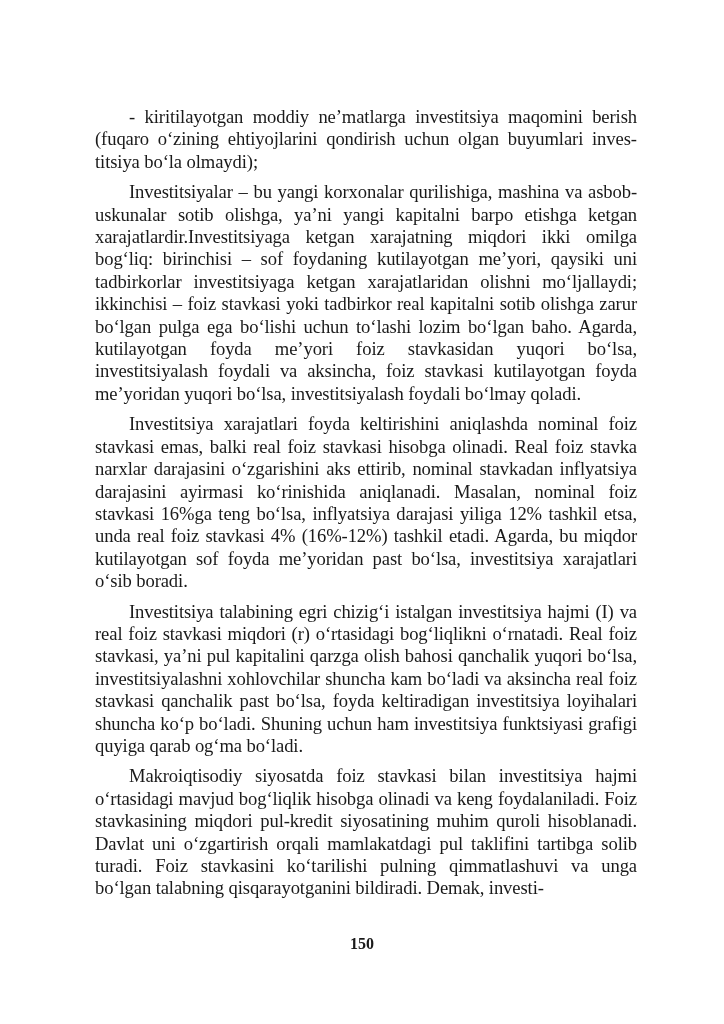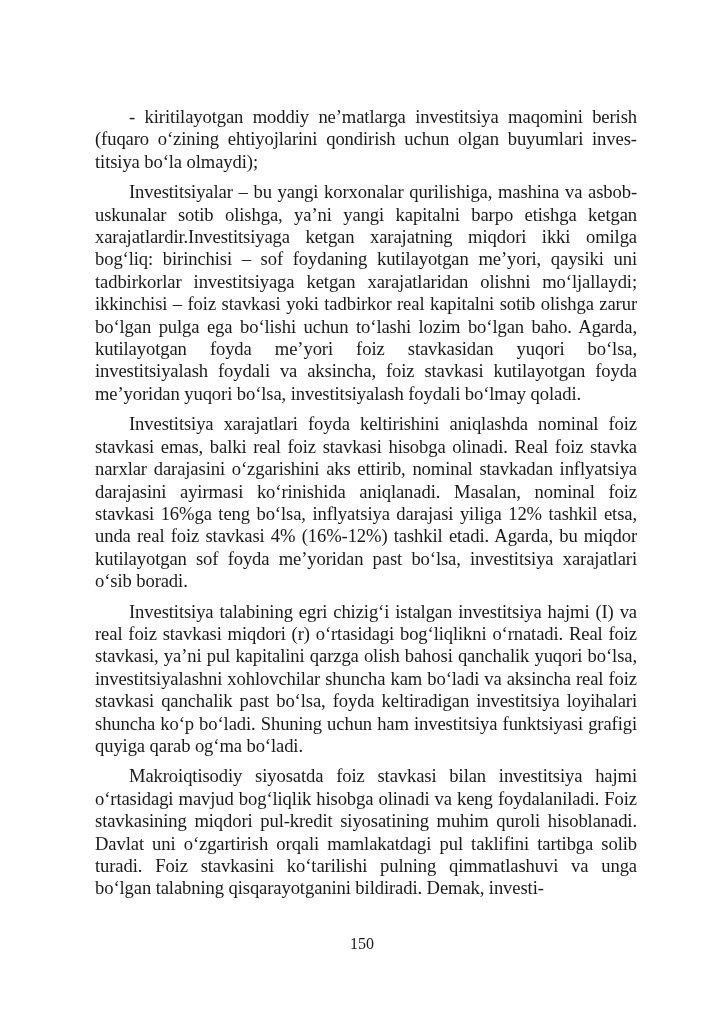--- a/index.html
+++ b/index.html
@@ -32,20 +32,21 @@
     word-spacing: 0px;
   }
   .page-number {
     position: absolute;
     left: 0;
     width: 724px;
     top: 934px;
     text-align: center;
     font-size: 16px;
     line-height: 20px;
+    font-weight: bold;
   }
 </style>
 </head>
 <body>
 
 <div class="page">
   <p class="para">- kiritilayotgan moddiy ne’matlarga investitsiya maqomini berish (fuqaro o‘zining ehtiyojlarini qondirish uchun olgan buyumlari inves­titsiya bo‘la olmaydi);</p>
   <p class="para">Investitsiyalar – bu yangi korxonalar qurilishiga, mashina va asbob-uskunalar sotib olishga, ya’ni yangi kapitalni barpo etishga ketgan xarajatlardir.Investitsiyaga ketgan xarajatning miqdori ikki omilga bog‘liq: birinchisi – sof foydaning kutilayotgan me’yori, qaysiki uni tadbirkorlar investitsiyaga ketgan xarajatlaridan olishni mo‘ljallaydi; ikkinchisi – foiz stavkasi yoki tadbirkor real kapitalni sotib olishga zarur bo‘lgan pulga ega bo‘lishi uchun to‘lashi lozim bo‘lgan baho. Agarda, kutilayotgan foyda me’yori foiz stavkasidan yuqori bo‘lsa, investitsiyalash foydali va aksincha, foiz stavkasi kutilayotgan foyda me’yoridan yuqori bo‘lsa, investitsiyalash foydali bo‘lmay qoladi.</p>
   <p class="para">Investitsiya xarajatlari foyda keltirishini aniqlashda nominal foiz stavkasi emas, balki real foiz stavkasi hisobga olinadi. Real foiz stavka narxlar darajasini o‘zgarishini aks ettirib, nominal stavkadan inflya­tsiya darajasini ayirmasi ko‘rinishida aniqlanadi. Masalan, nominal foiz stavkasi 16%ga teng bo‘lsa, inflyatsiya darajasi yiliga 12% tashkil etsa, unda real foiz stavkasi 4% (16%-12%) tashkil etadi. Agarda, bu miqdor kutilayotgan sof foyda me’yoridan past bo‘lsa, investitsiya xarajatlari o‘sib boradi.</p>
   <p class="para">Investitsiya talabining egri chizig‘i istalgan investitsiya hajmi (I) va real foiz stavkasi miqdori (r) o‘rtasidagi bog‘liqlikni o‘rnatadi. Real foiz stavkasi, ya’ni pul kapitalini qarzga olish bahosi qanchalik yuqori bo‘lsa, investitsiyalashni xohlovchilar shuncha kam bo‘ladi va aksin­cha real foiz stavkasi qanchalik past bo‘lsa, foyda keltiradigan inves­titsiya loyihalari shuncha ko‘p bo‘ladi. Shuning uchun ham investitsiya funktsiyasi grafigi quyiga qarab og‘ma bo‘ladi.</p>

